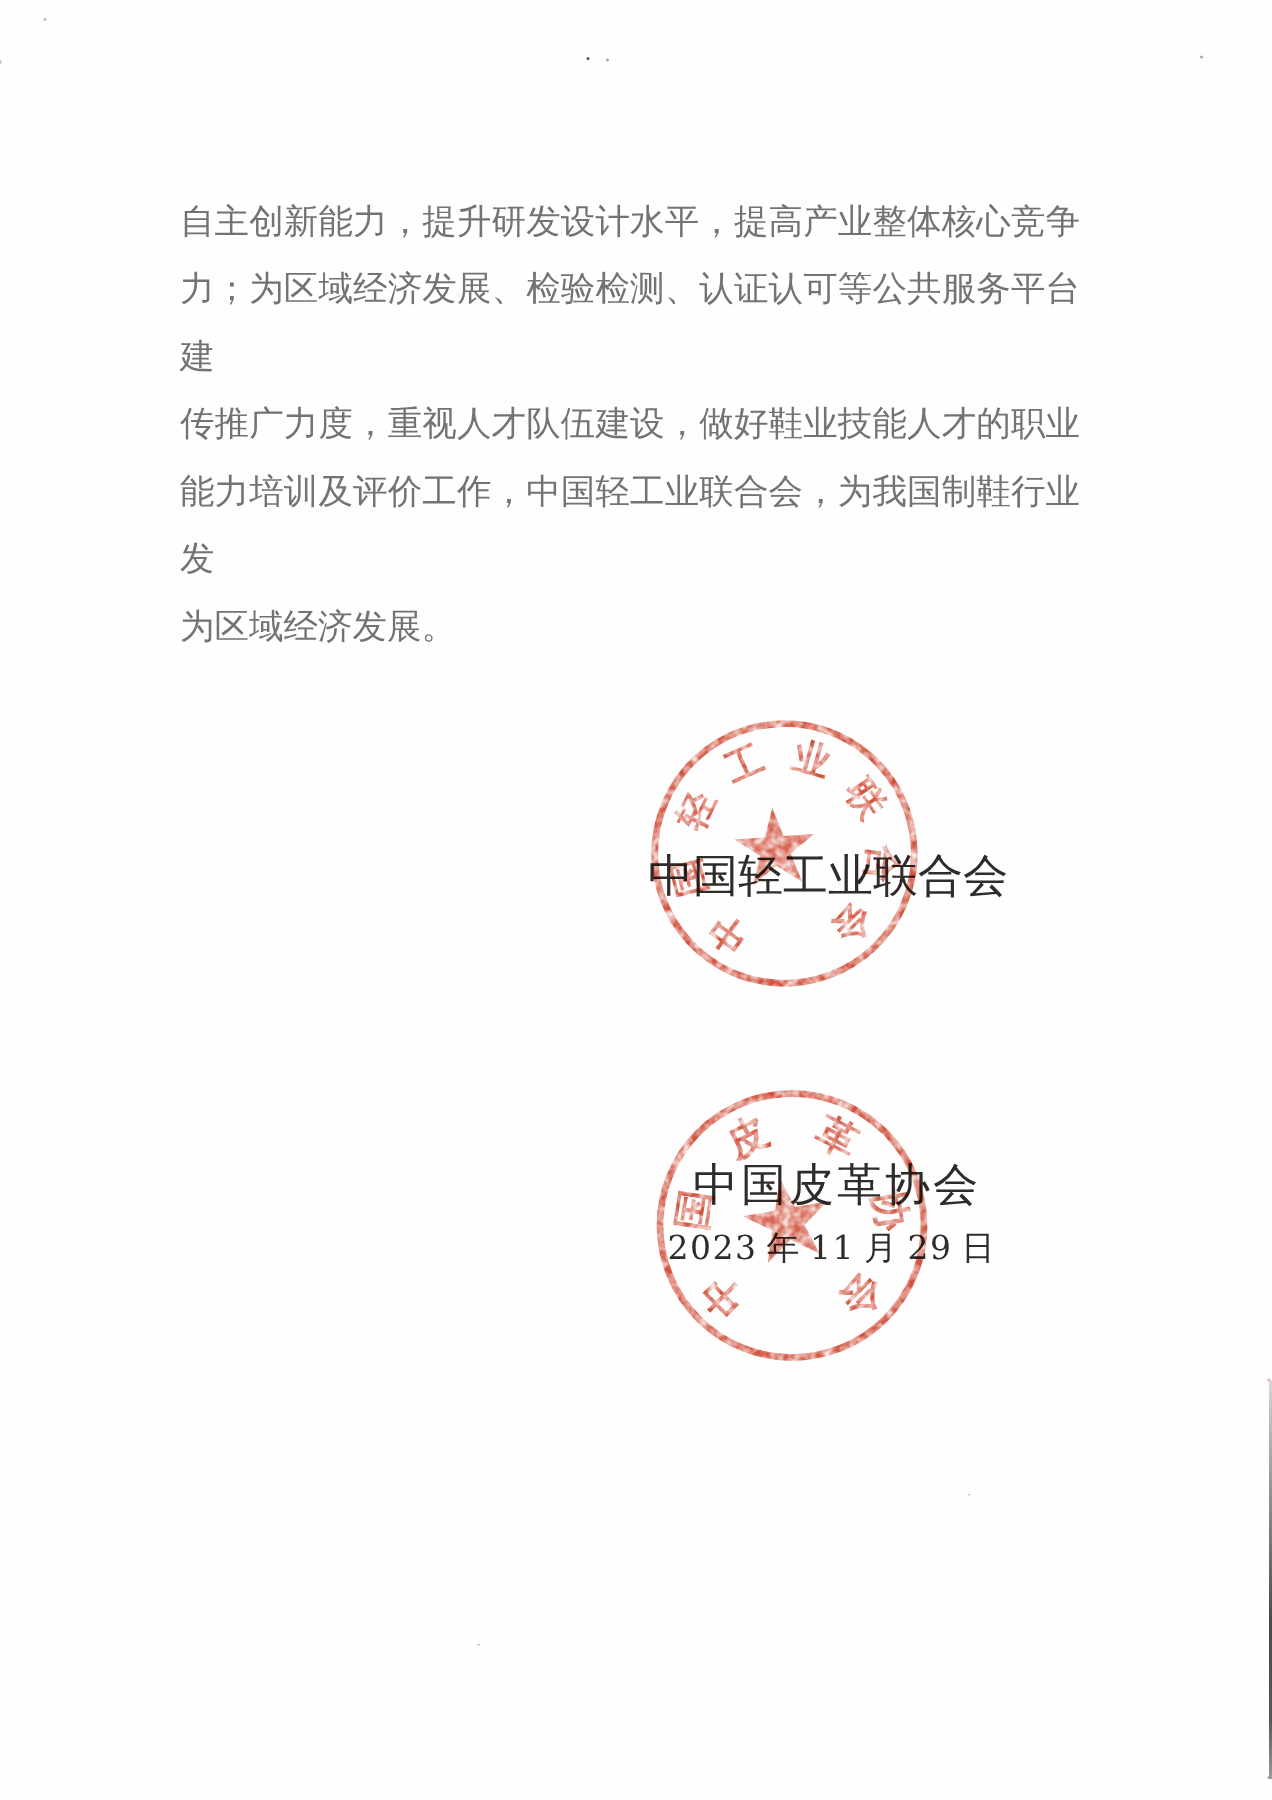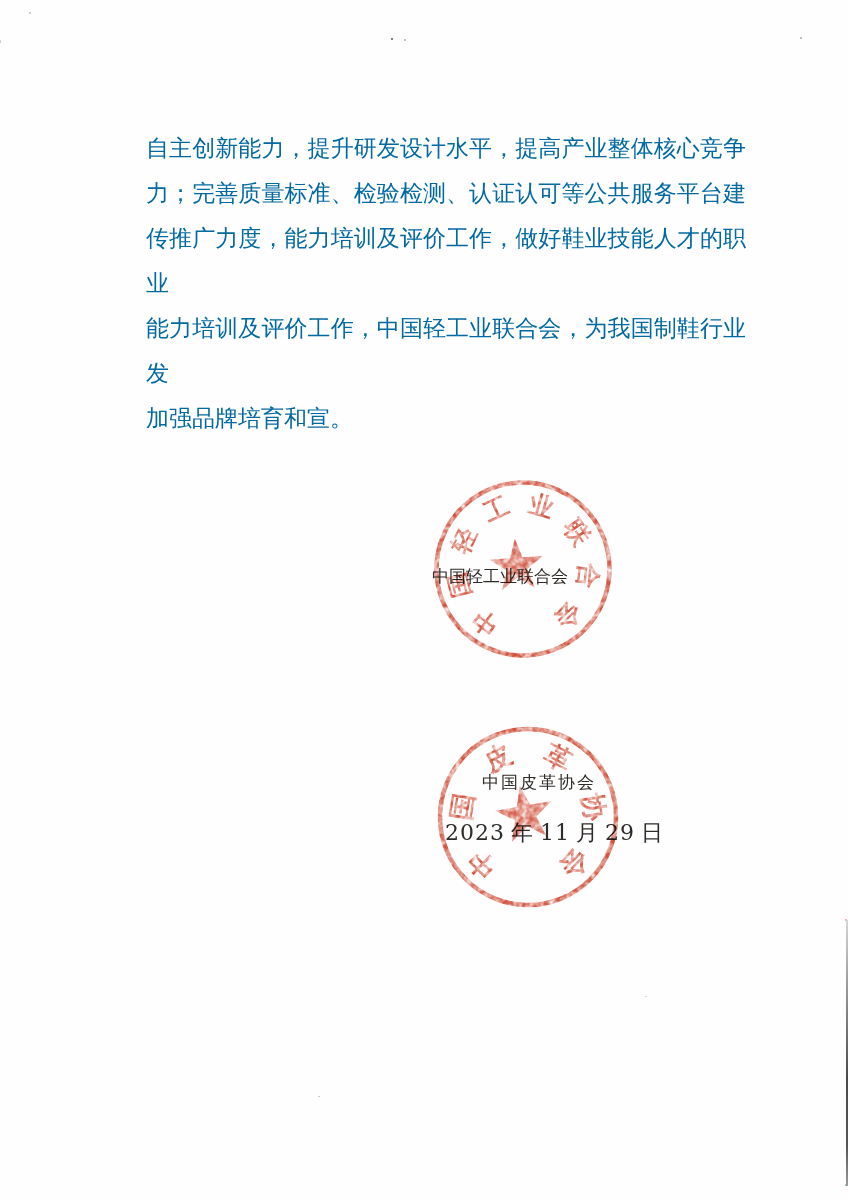--- a/index.html
+++ b/index.html
@@ -6,42 +6,42 @@
   .page{
     position:relative;
     width:848px;height:1200px;
     background:#fefefe;
     overflow:hidden;
     font-family:"DejaVu Serif","Liberation Serif",serif;
     color:#2e2b28;
   }
   .body-text{
     position:absolute;
-    left:146px;top:126px;width:600px;
+    left:120px;top:126px;width:600px;
     font-size:23px;
     line-height:45px;
-    color:#0369a1;
+    color:#737373;
   }
   .body-text .jline{
     text-align:justify;
     text-align-last:justify;
   }
   .body-text .lline{
     text-align:left;
   }
   .sig-text{
     position:absolute;
     white-space:nowrap;
-    font-size:17px;
+    font-size:30px;
     line-height:1.25;
     color:#2e2b28;
     z-index:2;
   }
   #sig1-name{left:432px;top:566px;}
-  #sig2-name{left:482px;top:772px;letter-spacing:2px;}
+  #sig2-name{left:462px;top:772px;letter-spacing:2px;}
   #sig2-date{left:445px;top:819px;font-size:22px;word-spacing:-2px;letter-spacing:1px;}
   .stamp{
     position:absolute;
     mix-blend-mode:multiply;
     opacity:.93;
     z-index:3;
     pointer-events:none;
   }
   #stamp1{left:423px;top:469px;}
   #stamp2{left:428px;top:717px;}
@@ -53,24 +53,24 @@
     z-index:1;
   }
 </style>
 </head>
 <body>
 
 <div class="page">
 
   <div class="body-text">
     <div class="jline">自主创新能力，提升研发设计水平，提高产业整体核心竞争</div>
-    <div class="jline">力；完善质量标准、检验检测、认证认可等公共服务平台建</div>
-    <div class="jline">传推广力度，能力培训及评价工作，做好鞋业技能人才的职业</div>
+    <div class="jline">力；为区域经济发展、检验检测、认证认可等公共服务平台建</div>
+    <div class="jline">传推广力度，重视人才队伍建设，做好鞋业技能人才的职业</div>
     <div class="jline">能力培训及评价工作，中国轻工业联合会，为我国制鞋行业发</div>
-    <div class="lline">加强品牌培育和宣。</div>
+    <div class="lline">为区域经济发展。</div>
   </div>
 
   <div class="sig-text" id="sig1-name">中国轻工业联合会</div>
   <div class="sig-text" id="sig2-name">中国皮革协会</div>
   <div class="sig-text" id="sig2-date">2023 年 11 月 29 日</div>
 
   <svg id="stamp1" class="stamp" width="200" height="200" viewBox="0 0 200 200">
     <defs>
       <filter id="ink1" x="-10%" y="-10%" width="120%" height="120%">
         <feTurbulence type="fractalNoise" baseFrequency="0.18" numOctaves="2" seed="3" result="noise"></feTurbulence>

